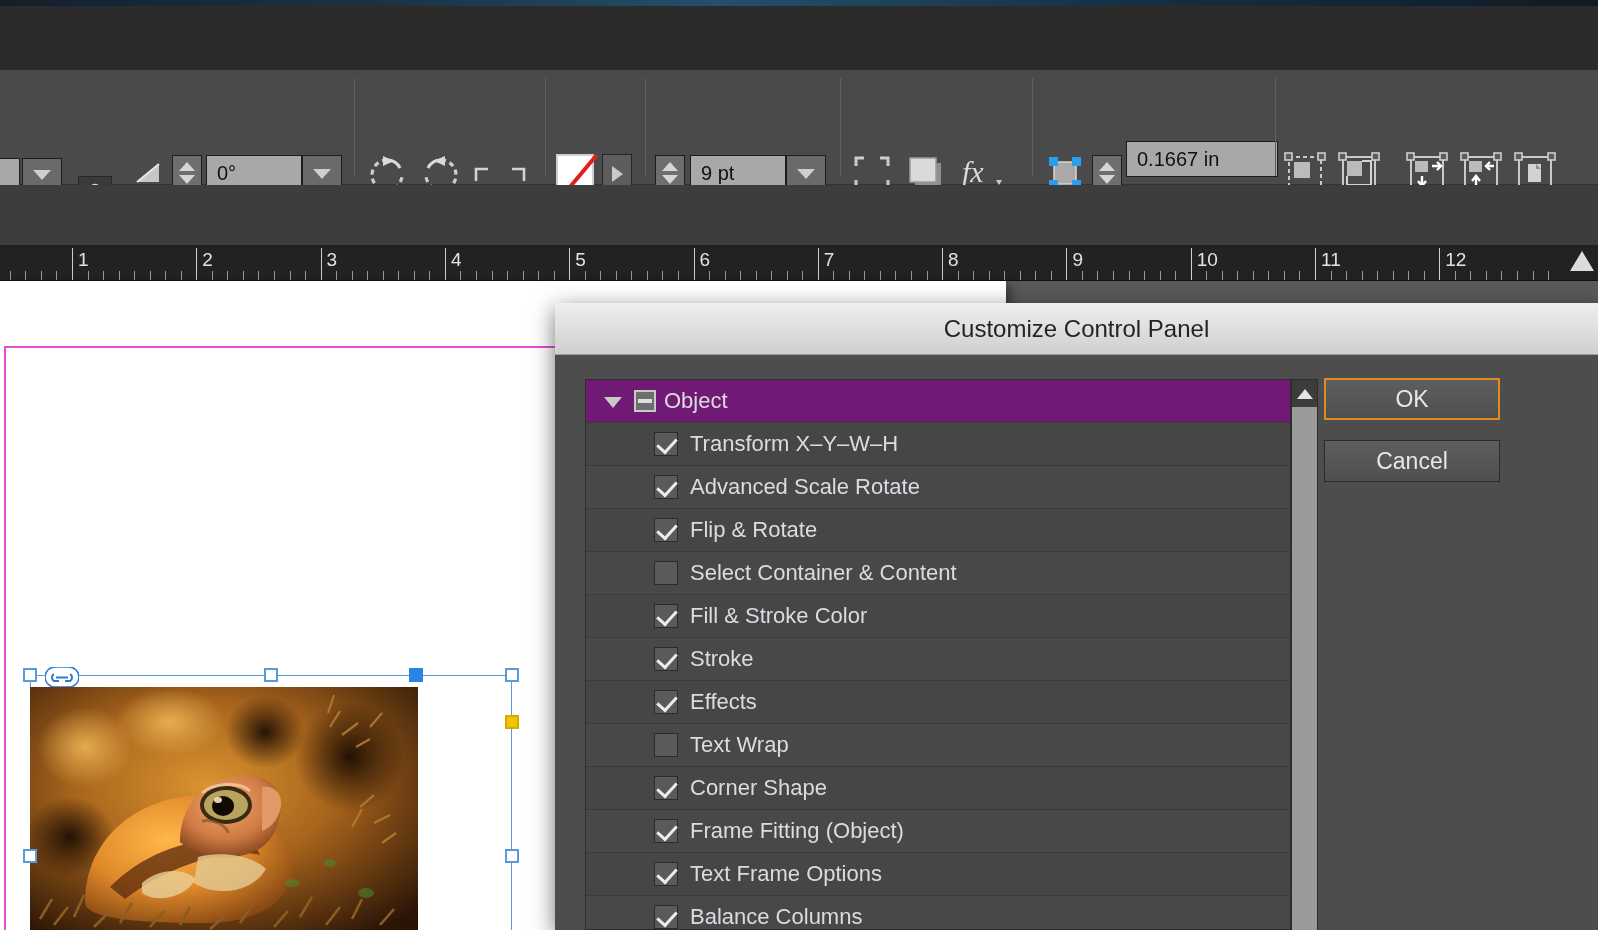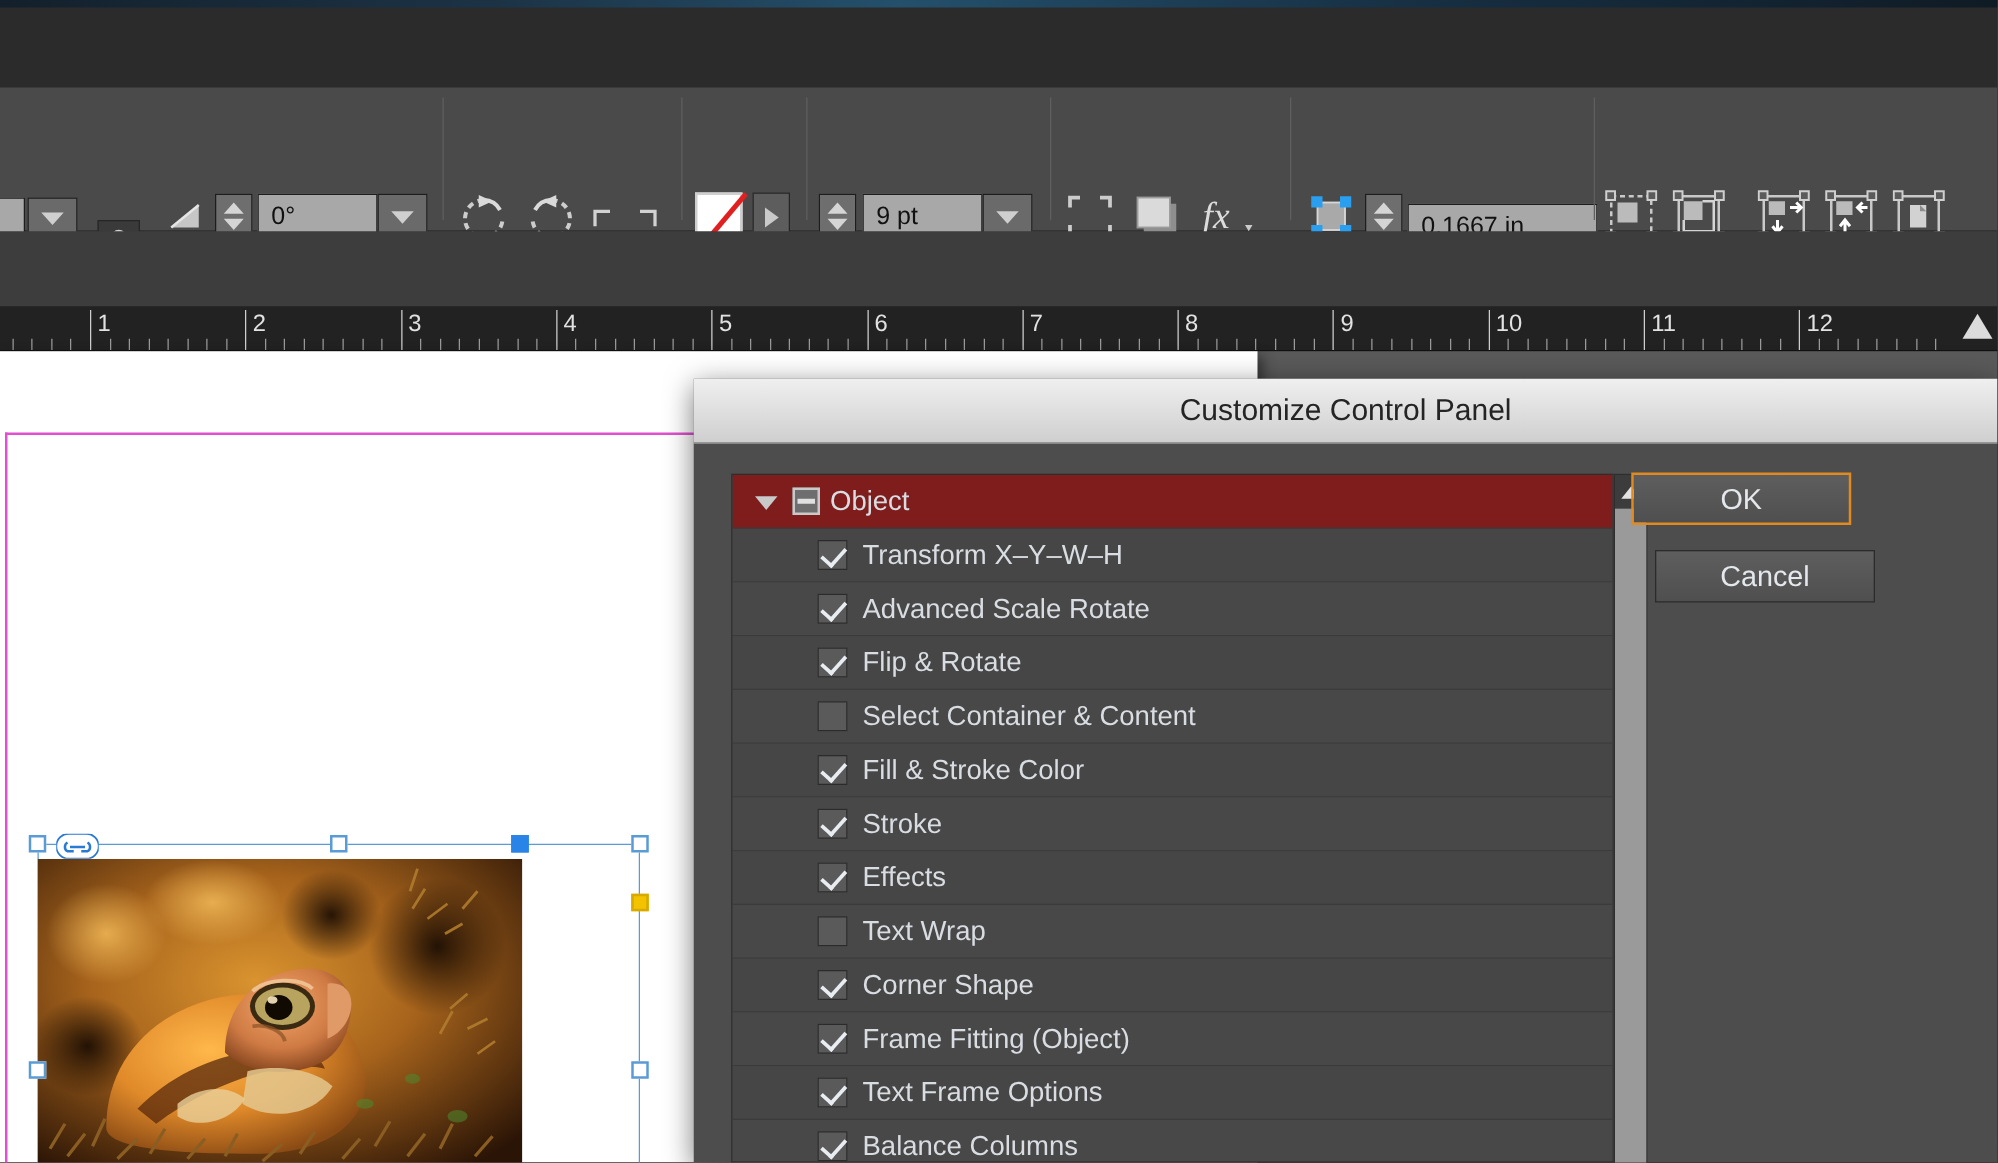--- a/index.html
+++ b/index.html
@@ -100,21 +100,21 @@
   
   .dlg{ position:absolute; left:555px; top:303px; width:1043px; height:627px;
     background:#4d4d4d; box-shadow:0 6px 22px rgba(0,0,0,.55);}
   .dlg-title{ position:absolute; left:0; top:0; width:1043px; height:52px;
     background:linear-gradient(180deg,#efefef,#cfcfcf); display:flex;align-items:center;justify-content:center;
     color:#242424; font-size:24px; border-bottom:1px solid #9d9d9d;}
   .listbox{ position:absolute; left:30px; top:76px; width:706px; height:551px;
     background:#494949; border:1px solid #2d2d2d; overflow:hidden;}
   .row{ position:relative; height:43px; border-bottom:1px solid #3b3b3b; display:flex; align-items:center;
     color:#d9dde2; font-size:22px;}
-  .row.group{ background:#7f1d1d; }
+  .row.group{ background:#701a75; }
   .row .lbl{ margin-left:4px; }
   .row.item{ padding-left:100px; background:#464646;}
   .row.item:nth-child(odd){ background:#484848;}
   .cb{ position:absolute; left:68px; top:9px; width:24px; height:24px; background:#5a5a5a; border:1px solid #2b2b2b;}
   .cb.on:after{ content:""; position:absolute; left:6px; top:1px; width:9px; height:16px;
     border-right:3px solid #e9edf1; border-bottom:3px solid #e9edf1; transform:rotate(42deg);}
   .tri{ position:absolute; left:18px; top:17px; width:0;height:0;
     border-left:9px solid transparent;border-right:9px solid transparent;border-top:11px solid #c9c9c9;}
   .grpicon{ position:absolute; left:48px; top:10px; width:22px; height:22px; background:#6e6e6e; border:2px solid #c9c9c9;}
   .grpicon i{ position:absolute; left:2px; top:7px; width:14px; height:4px; background:#e0e0e0; display:block;}
@@ -257,21 +257,21 @@
       <rect x="8" y="8" width="22" height="22" fill="#a9a9a9" stroke="#d6d6d6" stroke-width="1.5"></rect>
       <rect x="3" y="3" width="9" height="9" fill="#2a9ff0"></rect>
       <rect x="26" y="3" width="9" height="9" fill="#2a9ff0"></rect>
       <rect x="3" y="26" width="9" height="9" fill="#2a9ff0"></rect>
       <rect x="26" y="26" width="9" height="9" fill="#2a9ff0"></rect>
     </svg>
     <div class="spin" style="left:1092px; top:85px; height:36px;">
         <i class="up"></i>
         <i class="dn"></i>
       </div>
-    <div class="field" style="left:1126px; top:93px; width:152px; height:36px;text-decoration:underline;">0.1667 in</div>
+    <div class="field" style="left:1126px; top:71px; width:152px; height:36px;">0.1667 in</div>
     <div class="cornerpv">
         <i class="l"></i>
         <i class="t"></i>
         <i class="r"></i>
       </div>
     <div class="drop" style="left:1222px; top:140px; width:40px; height:30px;"></div>
 
     <div class="vsep" style="left:1275px;"></div>
 
     <svg style="position:absolute;left:1284px;top:82px;" width="42" height="42" viewBox="0 0 42 42">
@@ -598,17 +598,17 @@
           <span class="cb on"></span>
           <span class="lbl">Balance Columns</span>
         </div>
       </div>
 
     <div class="sbar">
       <div class="arrow"></div>
       <div class="thumb"></div>
     </div>
 
-    <div class="btn primary" style="left:750px; top:75px;">OK</div>
+    <div class="btn primary" style="left:769px; top:75px;">OK</div>
     <div class="btn" style="left:769px; top:137px;">Cancel</div>
   </div>
 
 </div>
 
 </body></html>

